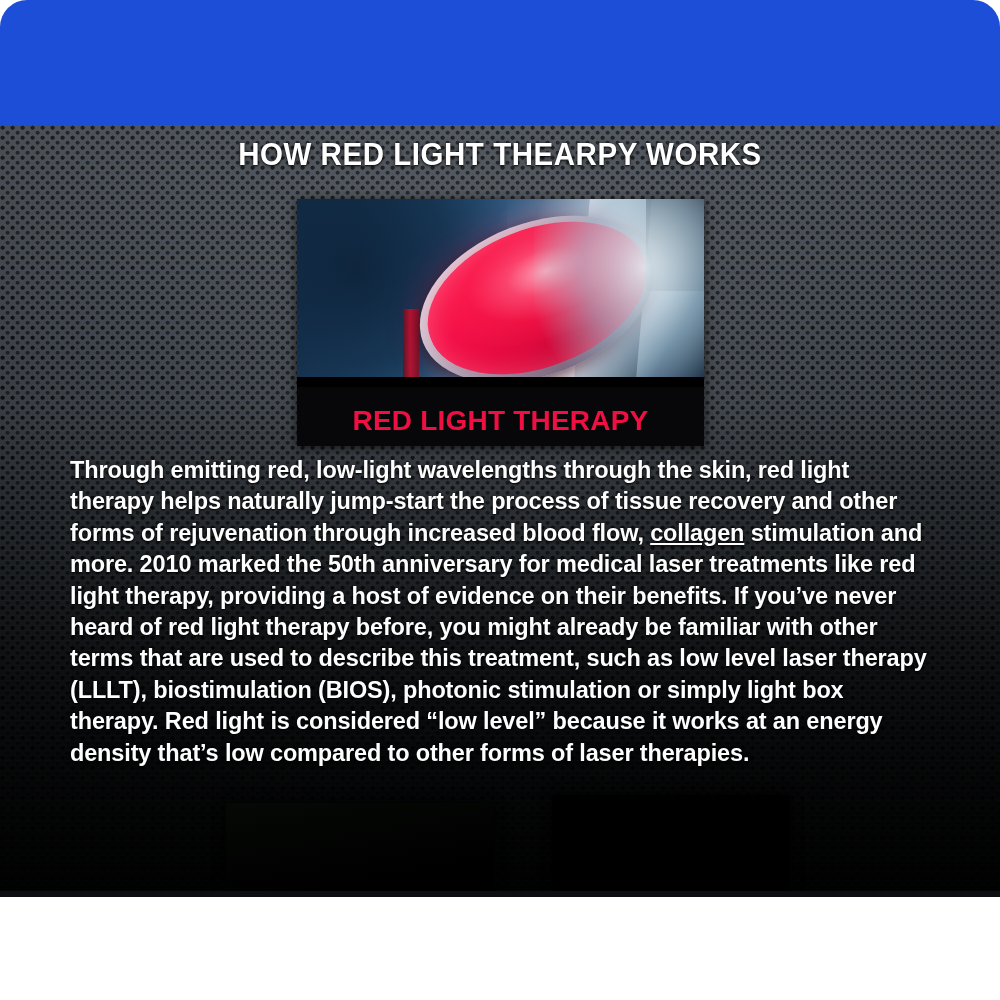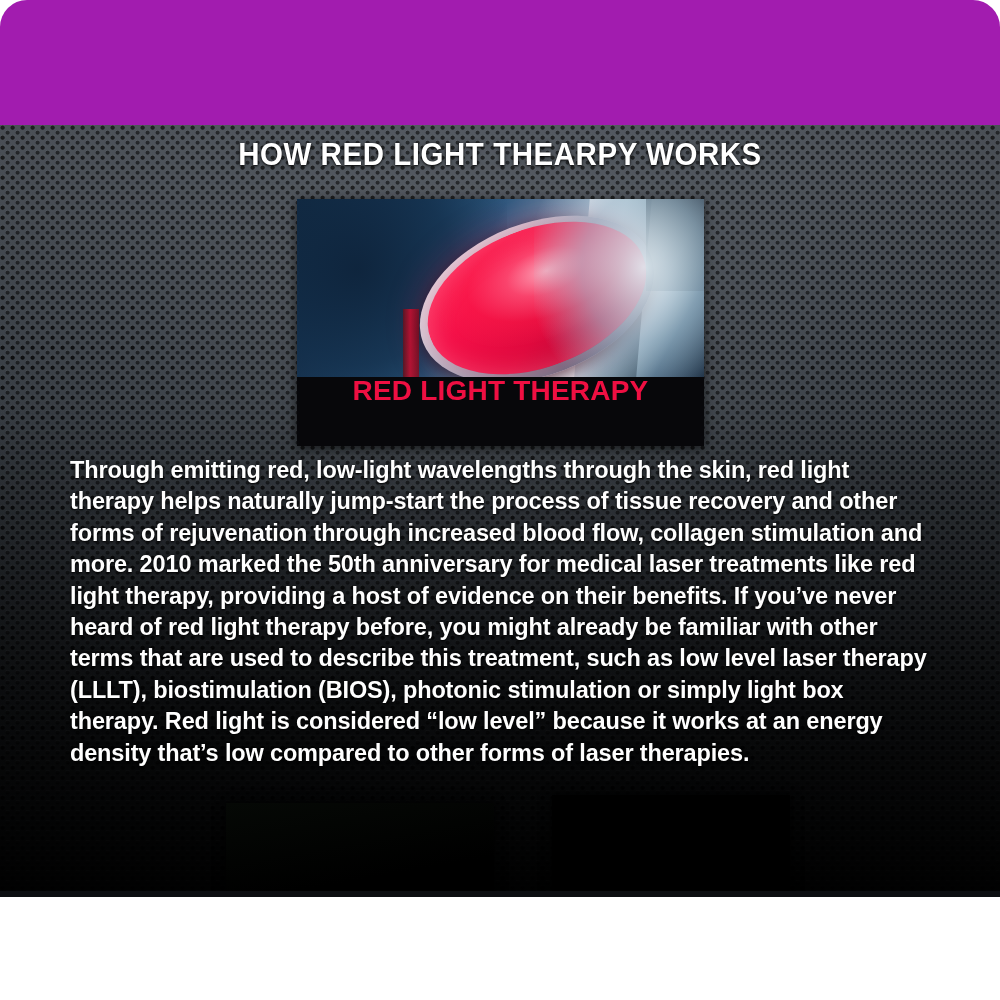--- a/index.html
+++ b/index.html
@@ -13,21 +13,21 @@
     height: 1000px;
     font-family: "Liberation Sans", sans-serif;
     overflow: hidden;
   }
 
   
   #page {
     position: relative;
     width: 1000px;
     height: 800px;
-    background: #a21caf;
+    background: #1d4ed8;
     border-radius: 27px;
   }
 
   
   #slide {
     position: absolute;
     left: 0;
     top: 125px;
     width: 1000px;
     height: 772px;
@@ -216,28 +216,28 @@
     position: absolute;
     right: 0px;
     top: 0px;
     width: 58px;
     height: 92px;
     background: linear-gradient(200deg, rgba(10,22,38,0.9) 0%, rgba(18,40,64,0.35) 100%);
   }
   #hero-caption {
     position: absolute;
     left: 0;
-    top: 178px;
+    top: 188px;
     width: 407px;
     height: 69px;
     background: #07070a;
     display: flex;
     flex-direction: column;
     align-items: center;
-    justify-content: space-between;
+    justify-content: center;
   }
   #hero-caption-title {
     color: #ef0f42;
     font-family: "Liberation Sans", sans-serif;
     font-weight: bold;
     font-size: 28px;
     letter-spacing: 0.2px;
     line-height: 1.02;
     white-space: nowrap;
   }
@@ -261,20 +261,21 @@
     color: #ffffff;
     font-family: "Liberation Sans", sans-serif;
     font-weight: bold;
     font-size: 23.5px;
     line-height: 31.4px;
     text-shadow: 0 1px 2px rgba(0,0,0,0.9), 0 0 5px rgba(0,0,0,0.55);
     letter-spacing: -0.15px;
   }
   #body-copy .para { margin: 0; }
   #body-copy .link {
+    text-decoration: underline;
     text-underline-offset: 2px;
     color: #ffffff;
     cursor: pointer;
   }
 
   
   .ph-box {
     position: absolute;
     z-index: 6;
     background: #030303;

